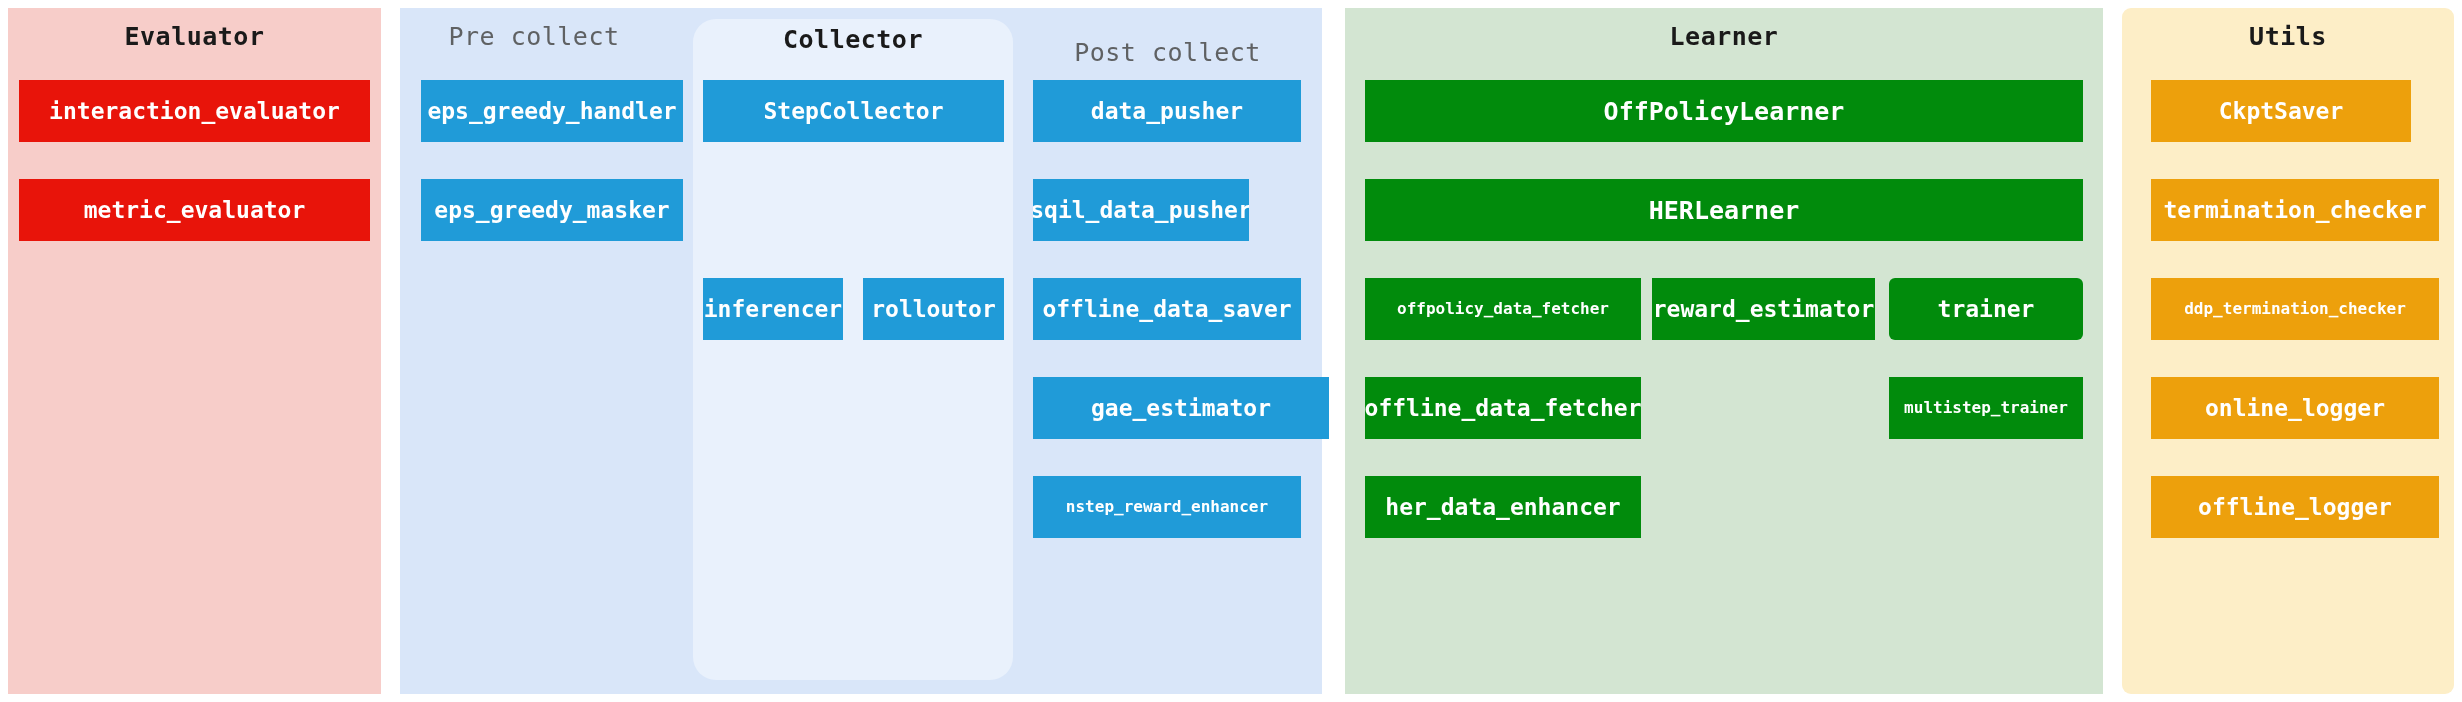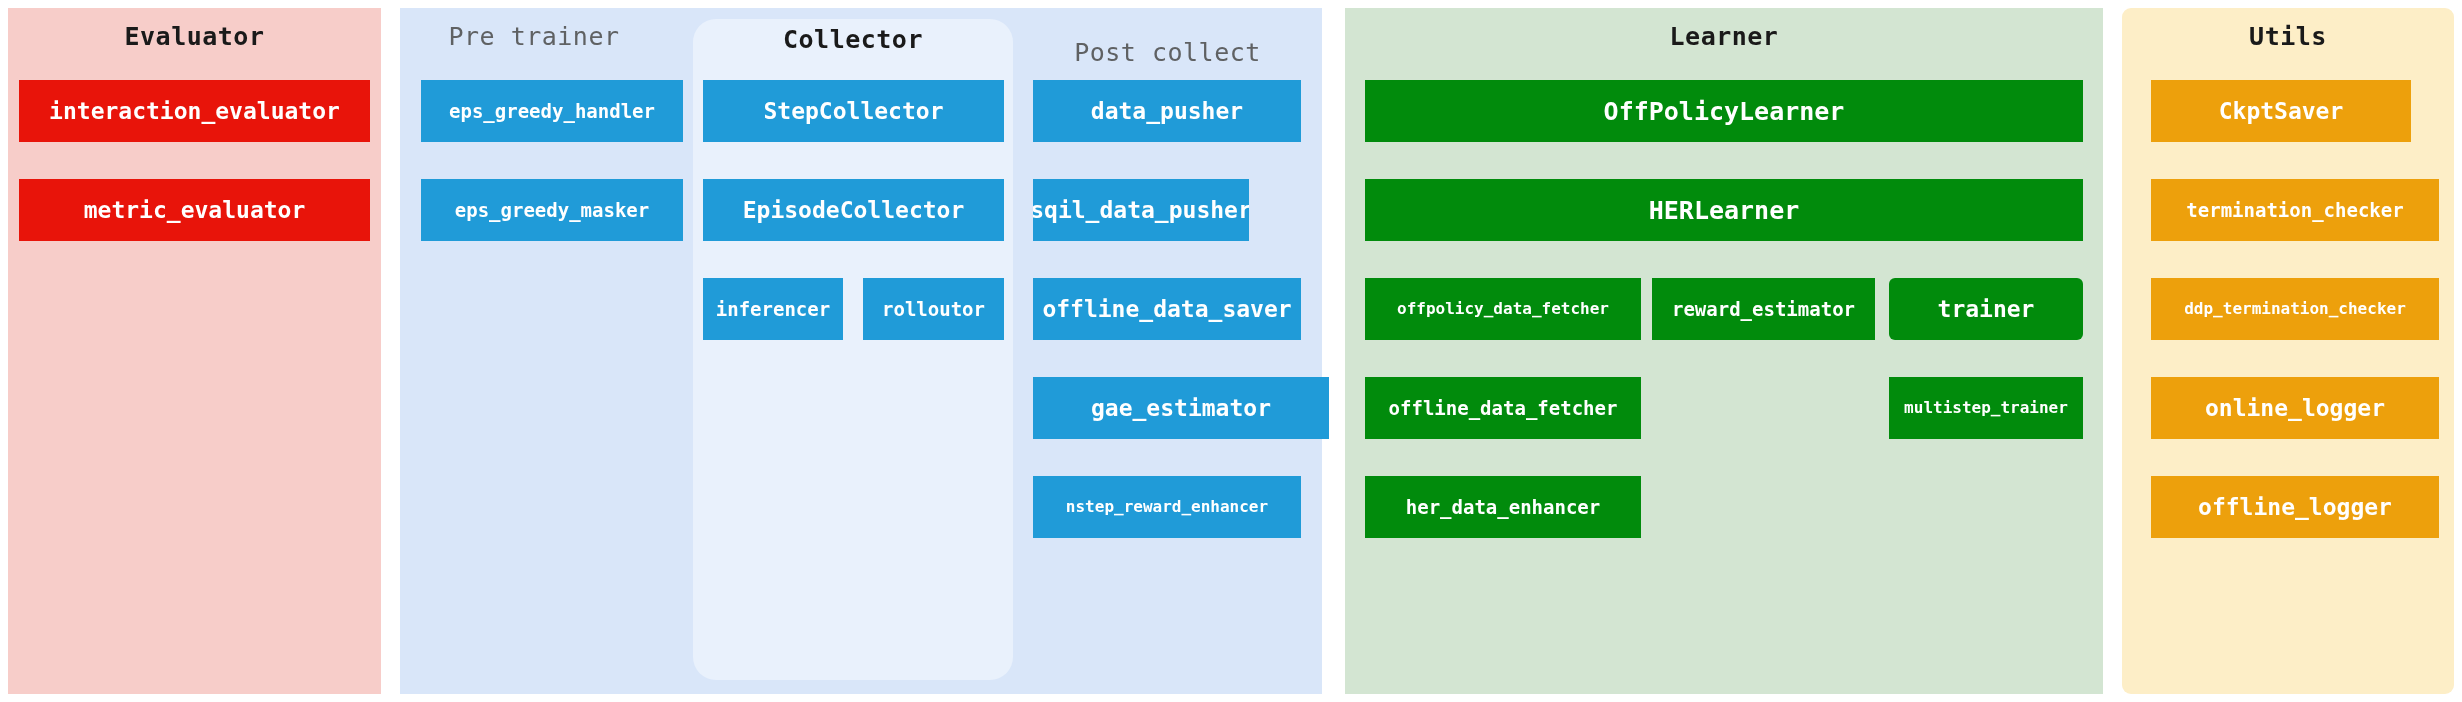--- a/index.html
+++ b/index.html
@@ -55,50 +55,49 @@
   .bg-orange  { background: #fdeec7; border-radius: 9px; }
 
   .node-red    { background: #e8140a; }
   .node-blue   { background: #209bd8; }
   .node-green  { background: #018b0c; }
   .node-orange { background: #eda00c; }
 
   
   .fs-lg  { font-size: 25px; }
   .fs-md  { font-size: 23px; }
-  .fs-sm  { font-size: 19px; }
+  .fs-sm  { font-size: 23px; }
   .fs-xs  { font-size: 16px; }
 </style>
 </head>
 <body>
 
 <div class="panel bg-red" style="left:8px; top:8px; width:373px; height:686px;">
   <div class="panel-title" style="top:14px;">Evaluator</div>
 
   <div class="node node-red fs-md" style="left:11px; top:72px; width:351px; height:62px;">interaction_evaluator</div>
 
   <div class="node node-red fs-md" style="left:11px; top:171px; width:351px; height:62px;">metric_evaluator</div>
 </div>
 
 <div class="panel bg-blue" style="left:400px; top:8px; width:922px; height:686px;">
 
   <div class="panel" style="left:0px; top:0px; width:268px; height:686px;">
-    <div class="panel-title muted" style="top:14px;">Pre trainer</div>
+    <div class="panel-title muted" style="top:14px;">Pre collect</div>
 
     <div class="node node-blue fs-sm" style="left:21px; top:72px; width:262px; height:62px;">eps_greedy_handler</div>
 
     <div class="node node-blue fs-sm" style="left:21px; top:171px; width:262px; height:62px;">eps_greedy_masker</div>
   </div>
 
   <div class="panel bg-blue-in" style="left:293px; top:11px; width:320px; height:661px;border-radius:23px;">
     <div class="panel-title" style="top:6px;">Collector</div>
 
     <div class="node node-blue fs-md" style="left:10px; top:61px; width:301px; height:62px;">StepCollector</div>
 
-    <div class="node node-blue fs-md" style="left:10px; top:160px; width:301px; height:62px;">EpisodeCollector</div>
 
     <div class="node node-blue fs-sm" style="left:10px; top:259px; width:140px; height:62px;">inferencer</div>
 
     <div class="node node-blue fs-sm" style="left:170px; top:259px; width:141px; height:62px;">rolloutor</div>
   </div>
 
   <div class="panel" style="left:613px; top:0px; width:309px; height:686px;">
     <div class="panel-title muted" style="top:30px;">Post collect</div>
 
     <div class="node node-blue fs-md" style="left:20px; top:72px; width:268px; height:62px;">data_pusher</div>

